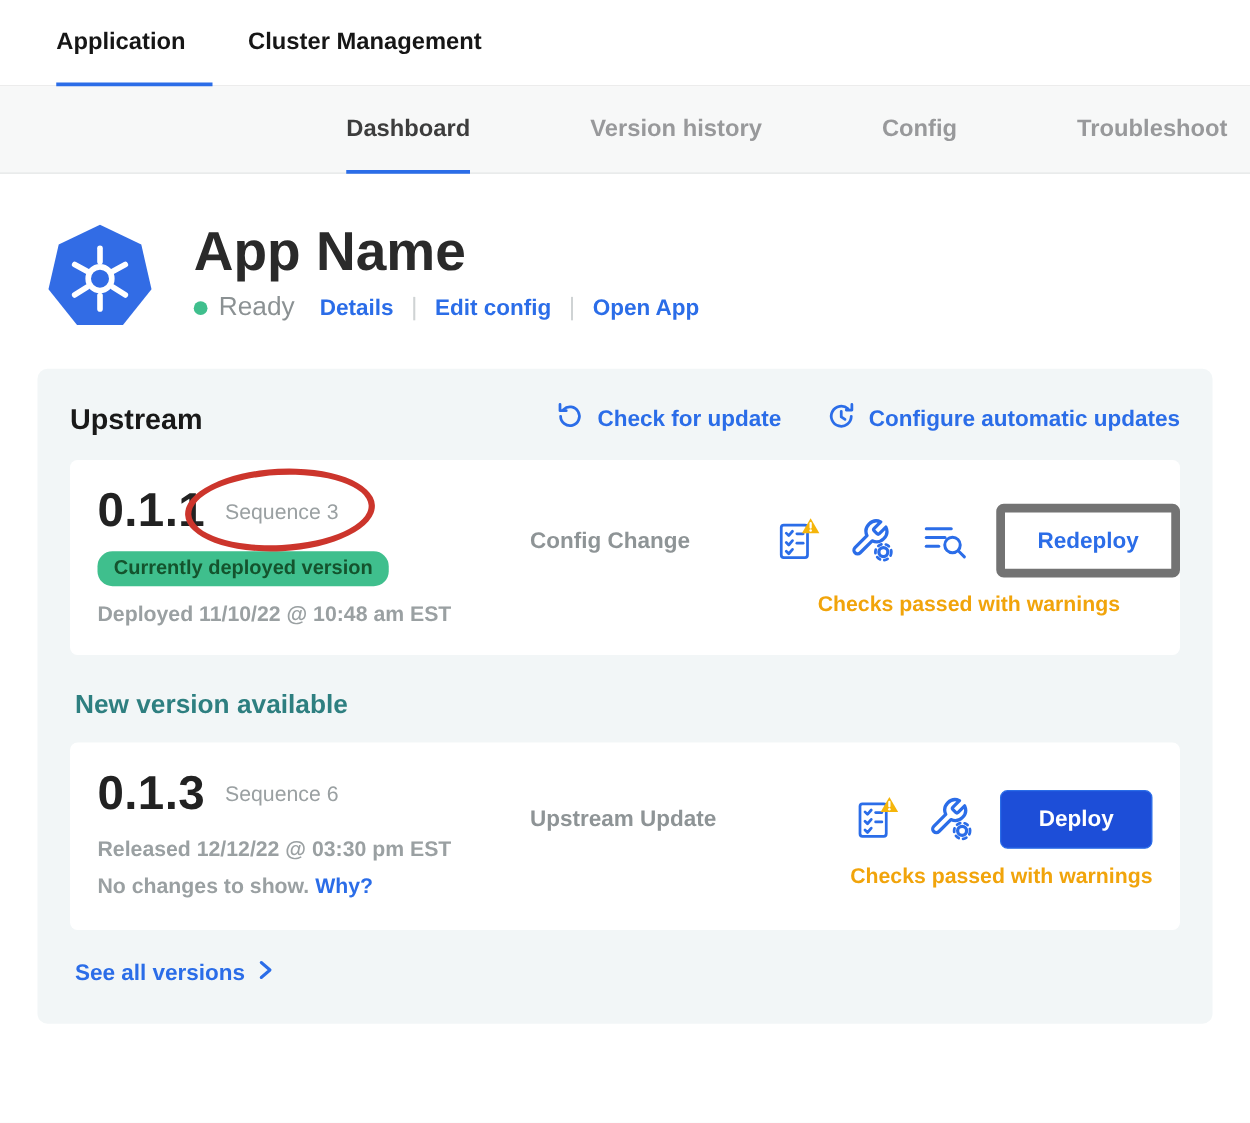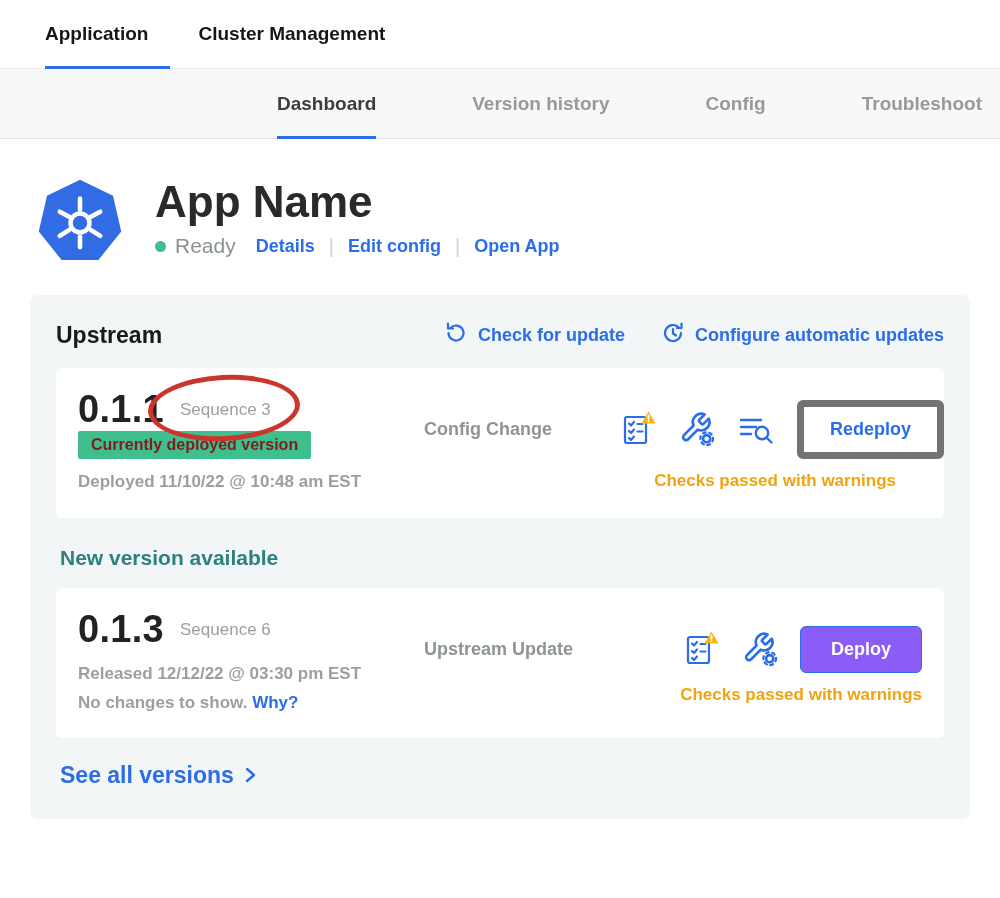--- a/index.html
+++ b/index.html
@@ -69,47 +69,47 @@
   .vleft { width:330px; flex:none; }
   .vrow { display:flex; align-items:center; gap:16px; }
   .vnum { font-size:38px; font-weight:700; color:#222; letter-spacing:.3px; }
   .vseq { font-size:17px; font-weight:500; color:#9aa0a2; position:relative; white-space:nowrap; }
   .ellipse {
     position:absolute; left:-32px; top:-25px; width:152px; height:66px;
     border:5px solid #cc352c; border-radius:50%;
     transform:rotate(-3deg); pointer-events:none;
   }
   .badge {
-    display:inline-block; background:#3fbf8d; color:#7f1d1d;
-    font-size:16px; font-weight:700; padding:5px 13px; border-radius:2px;
+    display:inline-block; margin-top:10px; background:#3fbf8d; color:#14532d;
+    font-size:16px; font-weight:700; padding:5px 13px; border-radius:12px;
   }
   .meta { margin-top:13px; font-size:17px; font-weight:600; color:#9aa0a2; }
   .nochanges { margin-top:9px; font-size:17px; font-weight:600; color:#9aa0a2; }
   .nochanges .hlink { font-size:17px; }
 
   .vright { flex:1; display:flex; flex-direction:column; justify-content:center; margin-top:6px; }
   .vright-row { display:flex; align-items:center; }
   .change-type { margin-left:16px; width:195px; font-size:18px; font-weight:700; color:#8e9496; white-space:nowrap; }
   .icons { display:flex; align-items:center; gap:22px; margin-left:auto; margin-right:22px; }
   .icons svg { display:block; }
   .btn {
     font-family:"Liberation Sans", sans-serif; font-size:18px; font-weight:700;
     border-radius:6px; padding:12px 26px; cursor:pointer; white-space:nowrap;
   }
   .btn.outline { background:#fff; border:7px solid #737373; color:#2b6de8; }
-  .btn.filled { background:#8b5cf6; border:1px solid #2b6de8; color:#fff; padding:12px 30px; }
+  .btn.filled { background:#1d4ed8; border:1px solid #2b6de8; color:#fff; padding:12px 30px; }
   .checks { margin-top:12px; font-size:17px; font-weight:700; color:#f1a40b; text-align:right; }
   .checks.c1 { padding-right:48px; }
   .checks.c2 { padding-left:50px; }
 
   .newver { margin:28px 0 0 4px; font-size:21px; font-weight:700; color:#2e7f80; }
 
   .see-all {
     margin:24px 0 0 4px; display:inline-flex; align-items:center; gap:9px;
-    color:#2b6de8; font-size:23px; font-weight:700; cursor:pointer; text-decoration:none;
+    color:#2b6de8; font-size:18px; font-weight:700; cursor:pointer; text-decoration:none;
   }
 </style>
 </head>
 <body>
 
 <div class="page">
 
   <header class="topnav">
     <div class="toptab active">
       <span>Application</span>

